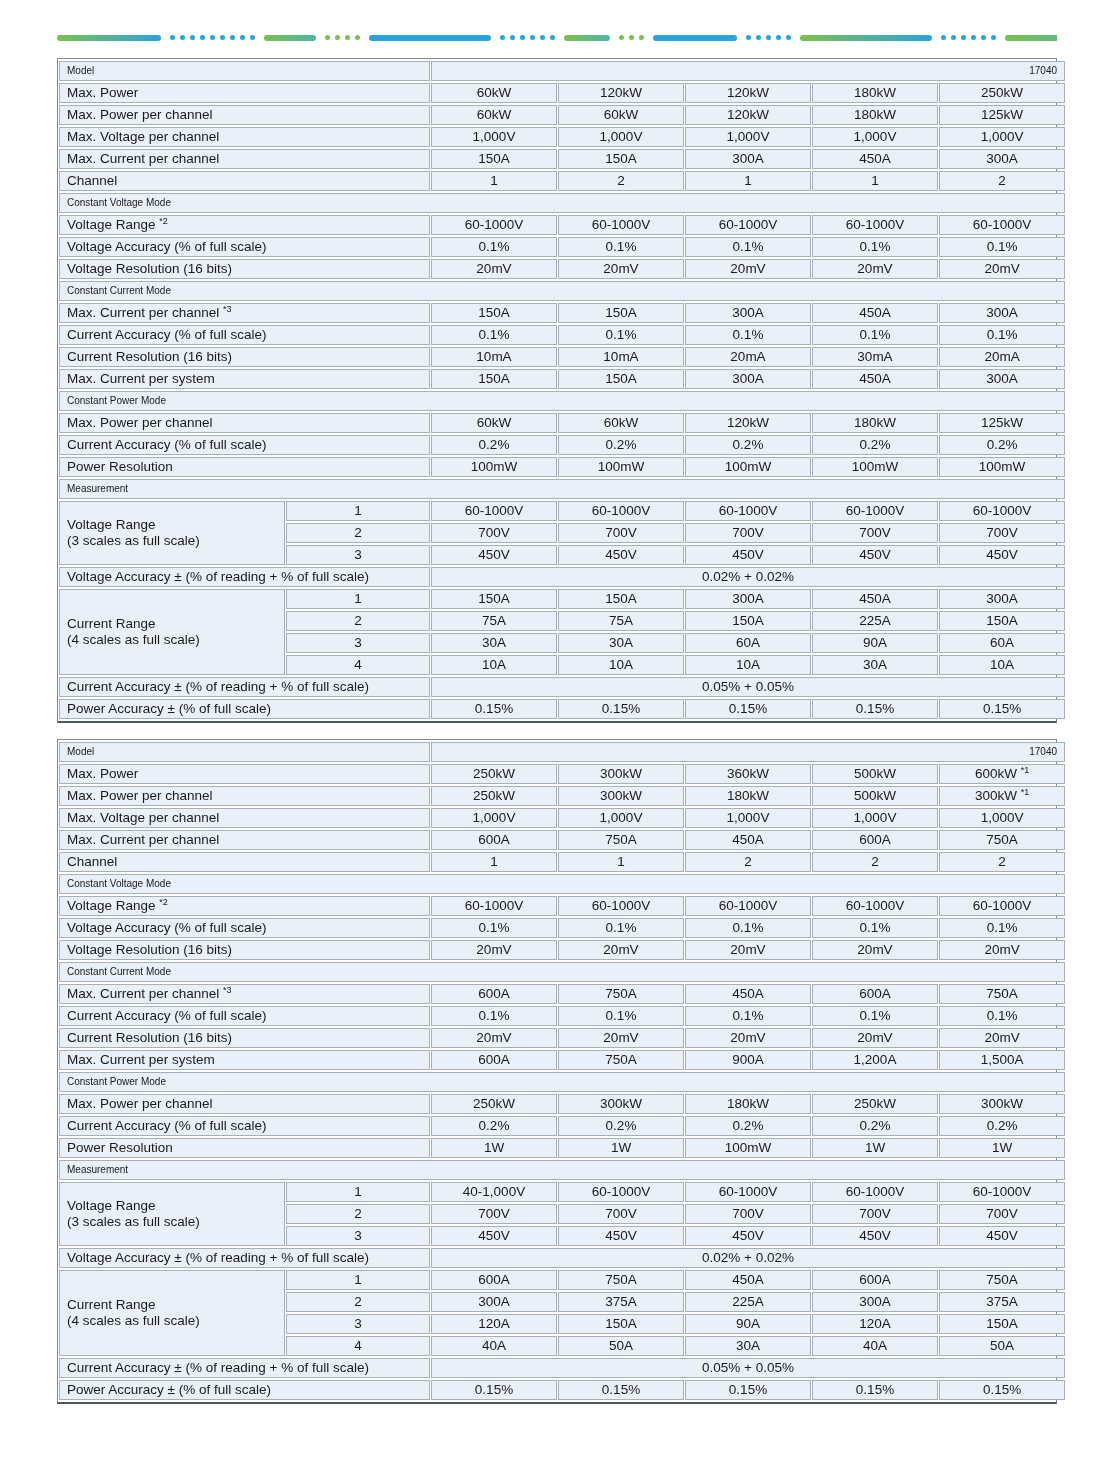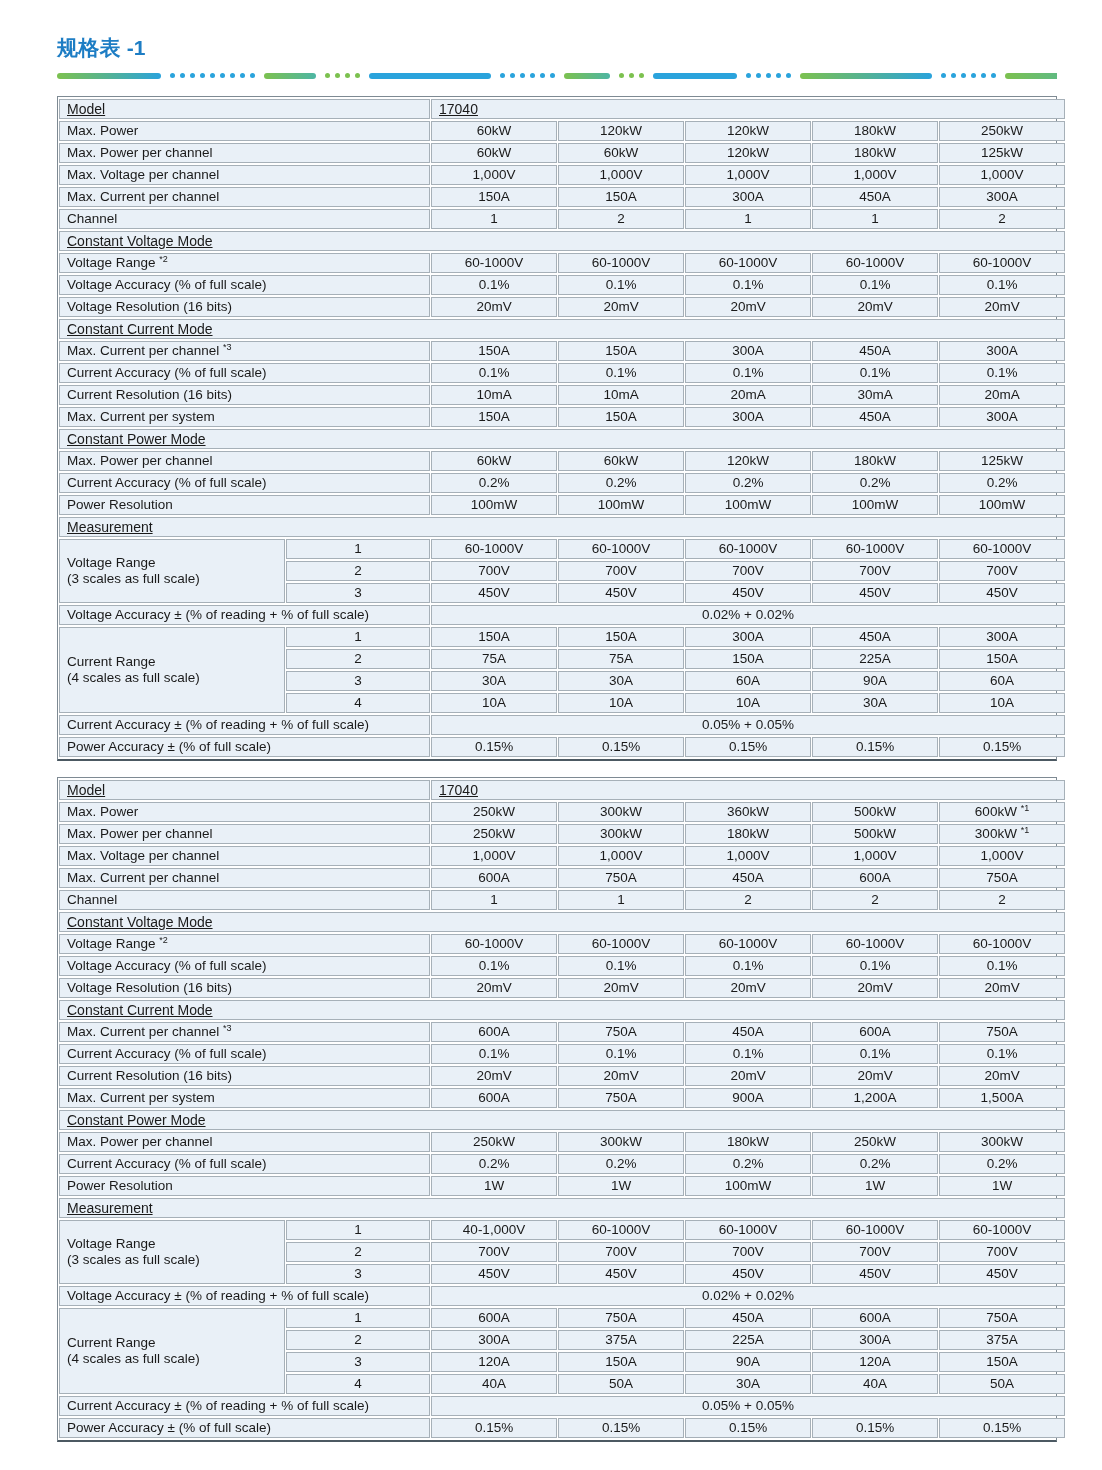--- a/index.html
+++ b/index.html
@@ -43,34 +43,33 @@
     border-collapse:separate;border-spacing:1px 2px;
     font-size:13.5px;
   }
   table.spec td{
     height:18px;line-height:1.2;
     border:1px solid #a6b0b8;
     background:#e9f0f7;
     padding:0 7px;
     overflow:hidden;white-space:nowrap;
   }
-  td.c-model{background:#72b7e0;border-color:#72b7e0;font-size:14px;text-decoration:underline;}
-  td.c-section{background:#b9d9eb;border-color:#9fc5da;font-size:14px;text-decoration:underline;}
+  td.c-model{background:#72b7e0;border-color:#72b7e0;font-size:10px;}
+  td.c-section{background:#b9d9eb;border-color:#9fc5da;font-size:10px;}
   td.c-label{text-align:left;}
   td.c-val{text-align:center;}
   td.c-scale{text-align:center;}
   td.c-group{vertical-align:middle;white-space:normal;line-height:1.25;}
-  td.center{text-align:left;}
+  td.center{text-align:right;}
   sup{font-size:9px;line-height:0;}
 </style>
 </head>
 <body>
 
 <div class="page">
-  <h1 class="page-title">规格表 -1</h1>
 
   <div class="divider">
     <span class="bar b-gb" style="width:104px"></span>
     <span class="dot d-b"></span>
       <span class="dot d-b"></span>
       <span class="dot d-b"></span>
       <span class="dot d-b"></span>
       <span class="dot d-b"></span>
       <span class="dot d-b"></span>
       <span class="dot d-b"></span>

